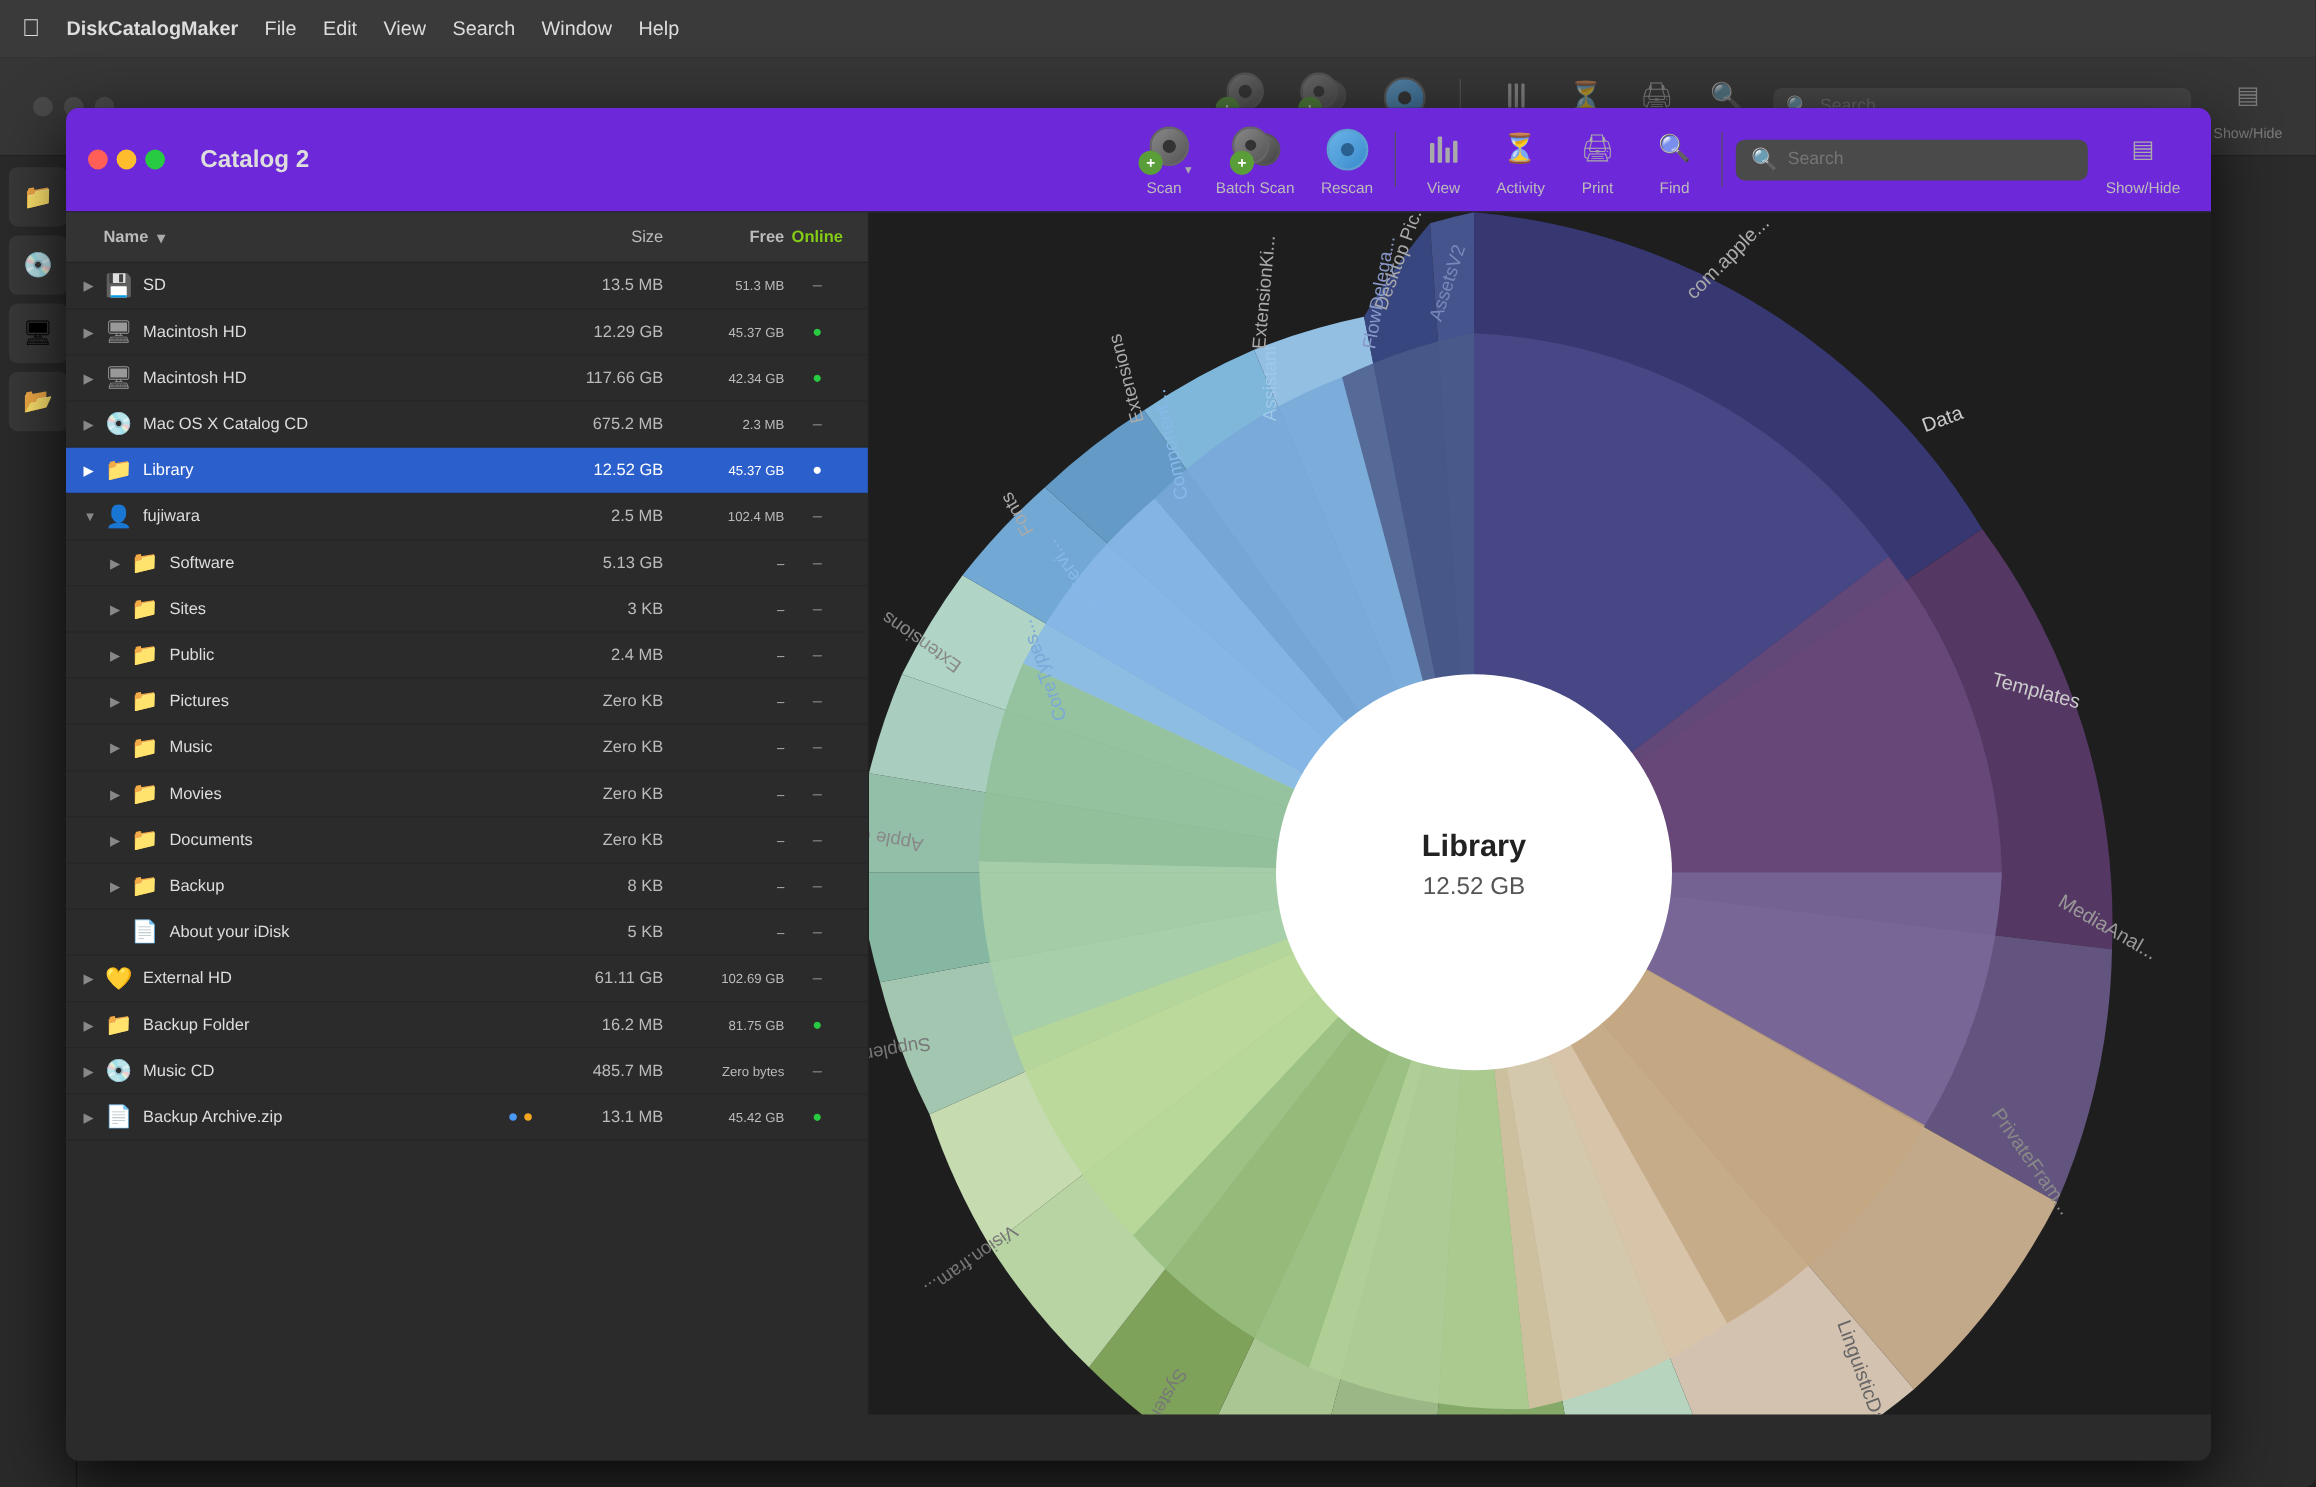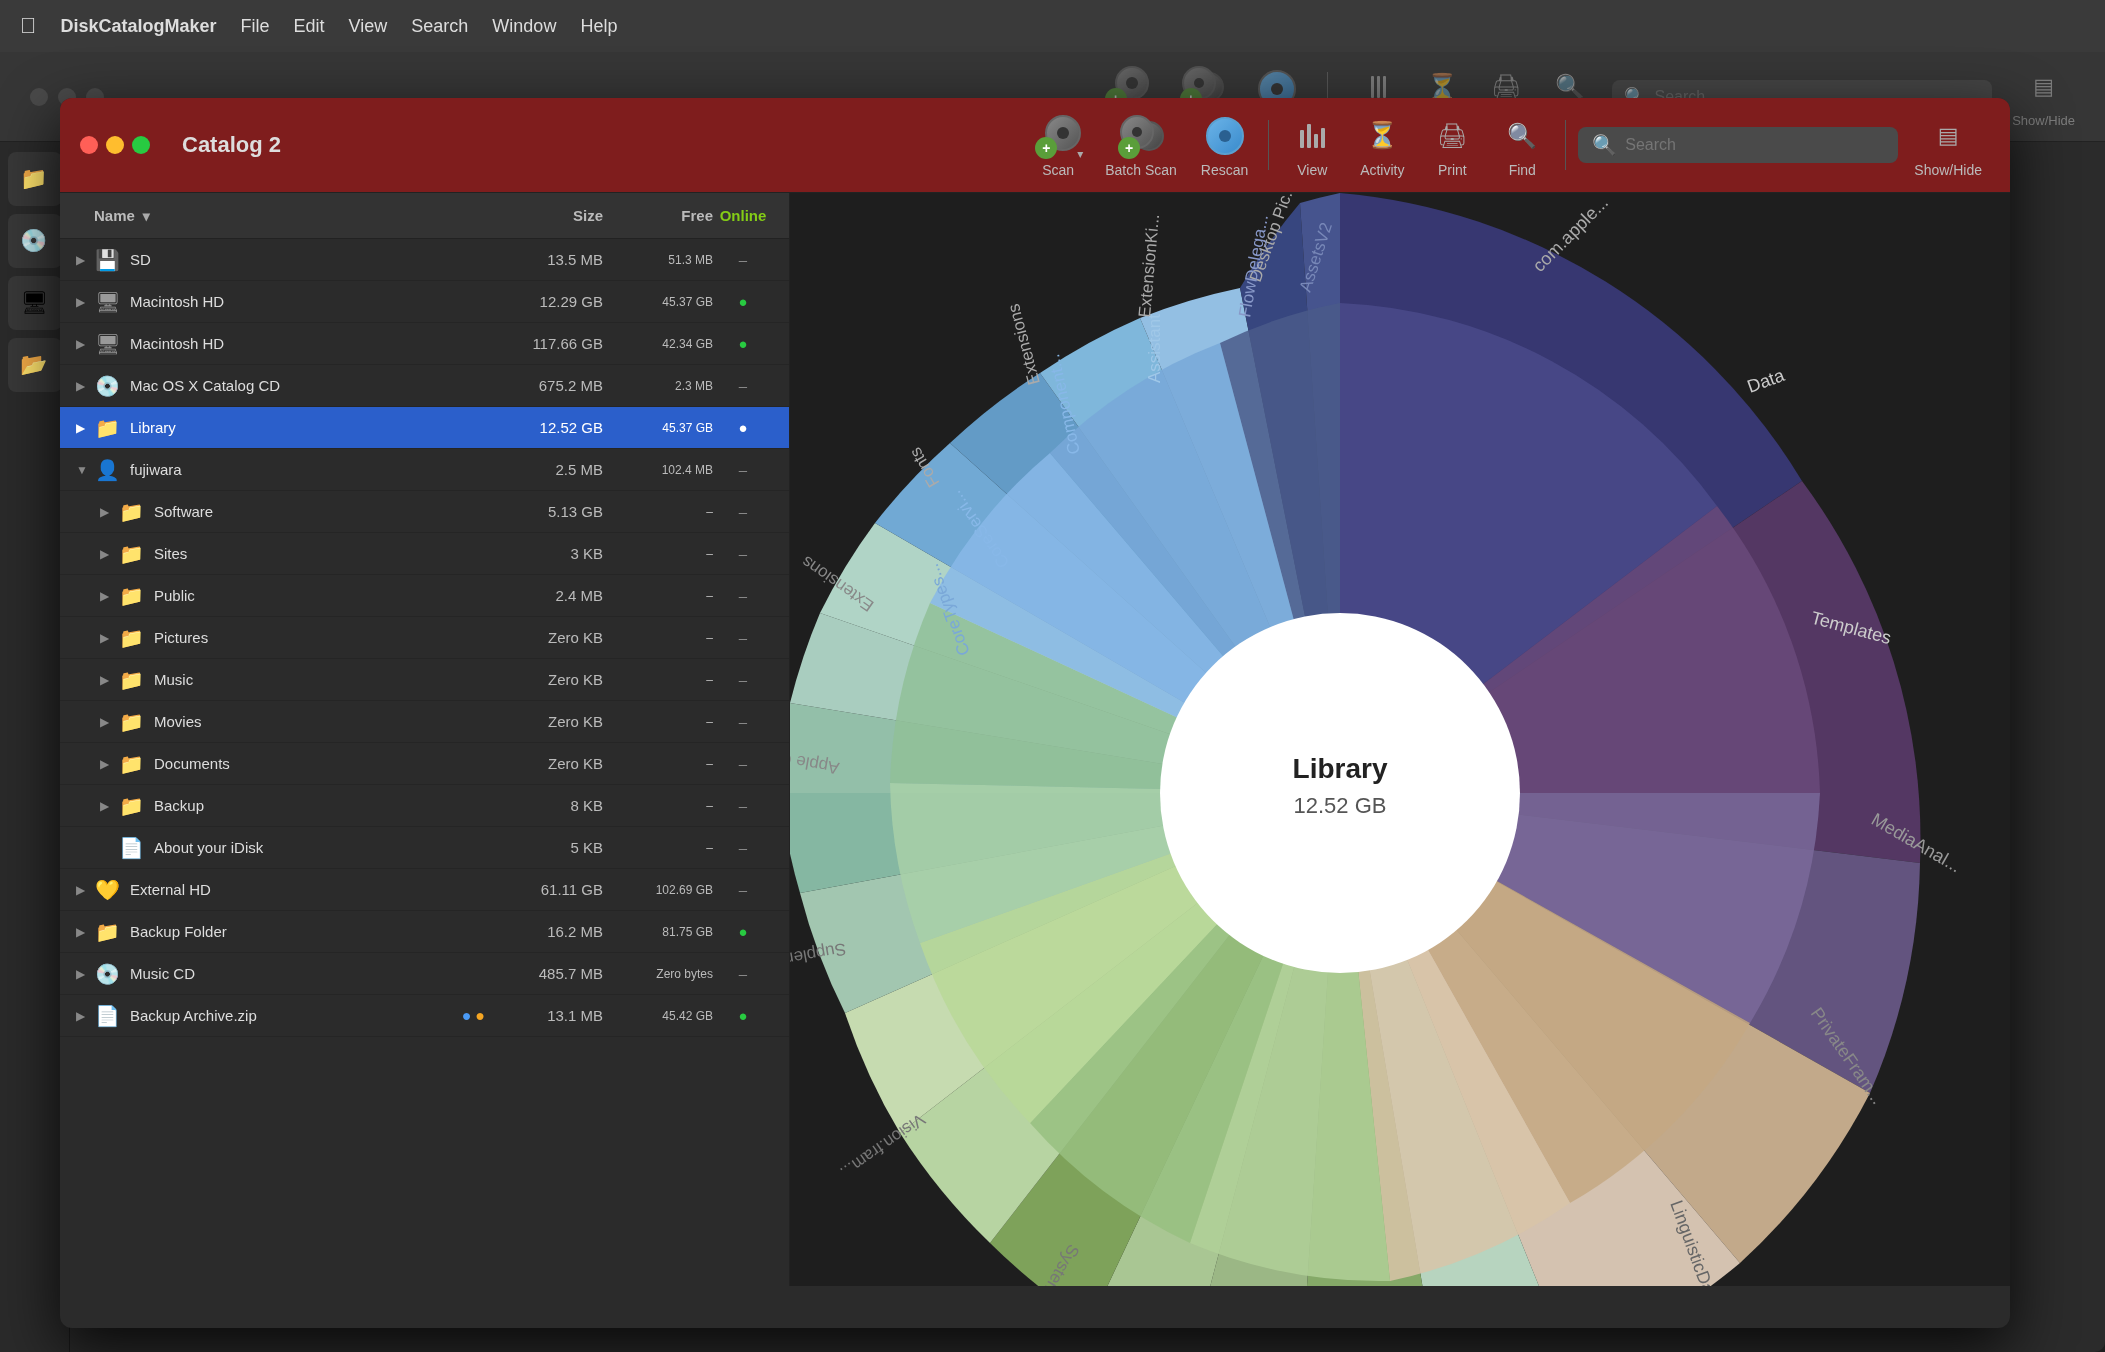--- a/index.html
+++ b/index.html
@@ -145,21 +145,21 @@
       background: #2b2b2b;
       border-radius: 12px;
       box-shadow: 0 20px 60px rgba(0,0,0,0.8);
       z-index: 20;
       overflow: hidden;
     }
 
     
     .fg-titlebar {
       height: 95px;
-      background: #7f1d1d;
+      background: #6d28d9;
       display: flex;
       align-items: center;
       padding: 0 20px;
       border-bottom: 1px solid #222;
       gap: 16px;
     }
 
     .traffic-lights-fg {
       display: flex; gap: 8px;
     }
@@ -254,21 +254,21 @@
       font-size: 15px;
       font-weight: 600;
       color: #bbb;
       display: flex; align-items: center; gap: 4px;
     }
 
     .list-col-size {
       width: 110px;
       text-align: right;
       font-size: 15px;
-      font-weight: 700;
+      font-weight: 400;
       color: #bbb;
     }
 
     .list-col-free {
       width: 110px;
       text-align: right;
       font-size: 15px;
       font-weight: 600;
       color: #bbb;
     }

